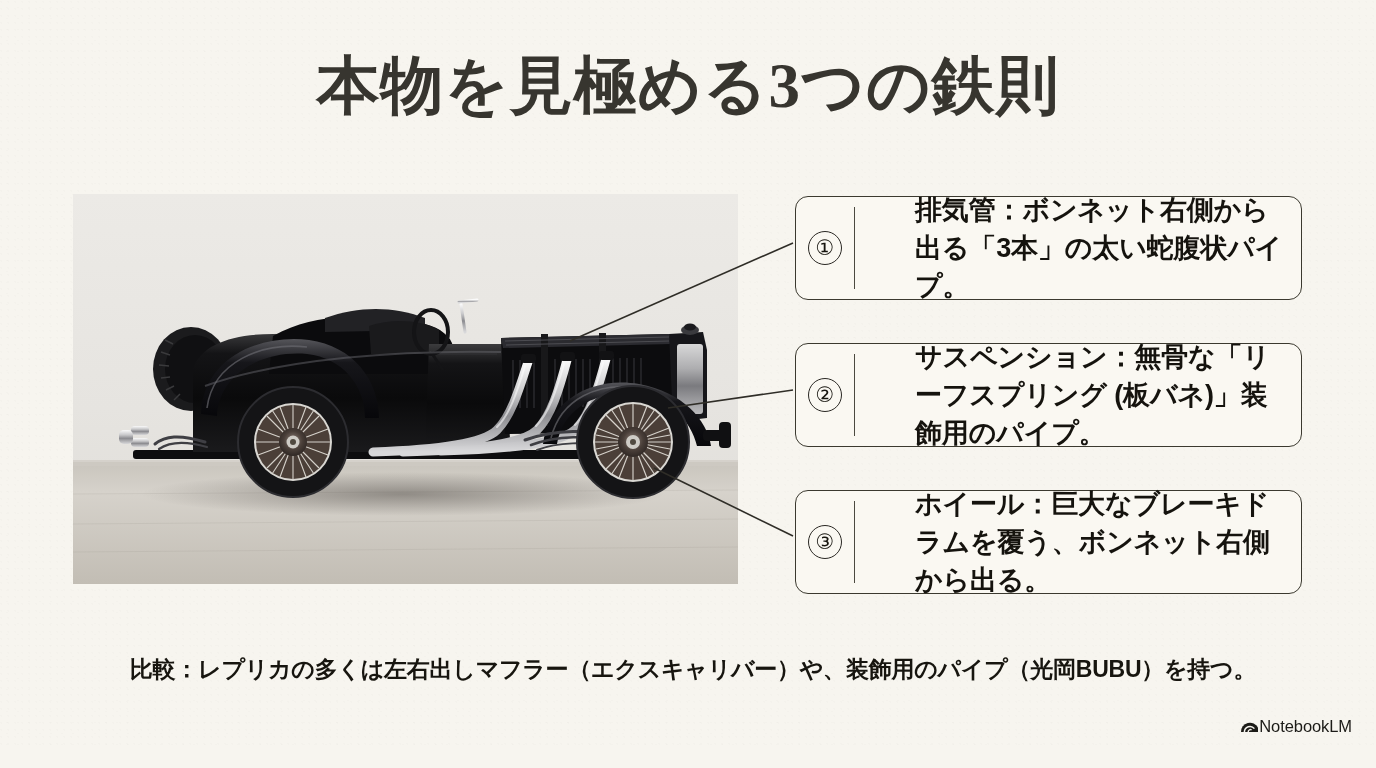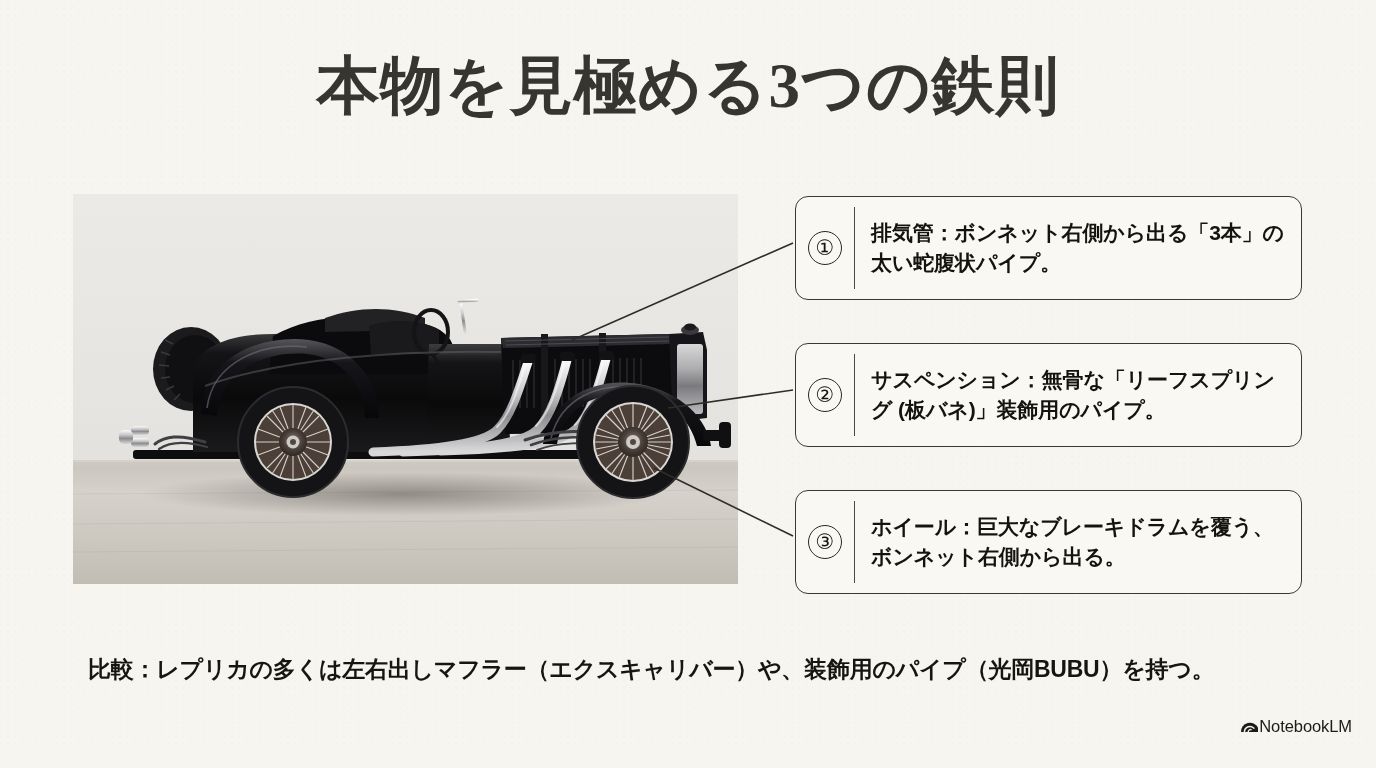--- a/index.html
+++ b/index.html
@@ -113,40 +113,42 @@
     padding-bottom: 1px;
     box-sizing: border-box;
   }
   .callout-text-cell {
     flex: 1 1 auto;
     display: flex;
     align-items: center;
     padding: 0 14px 0 16px;
   }
   .callout-text {
-    font-size: 21px;
+    font-size: 27px;
     font-weight: 700;
     line-height: 1.42;
     color: #15130e;
     letter-spacing: -0.005em;
+    margin-left: 44px;
   }
 
   
   #footer-note {
     position: absolute;
     left: 88px;
     top: 655px;
     width: 1210px;
     font-size: 23px;
     font-weight: 700;
     color: #17150f;
     letter-spacing: -0.01em;
     line-height: 1.3;
     white-space: nowrap;
     z-index: 4;
+    text-align: center;
   }
 
   
   #brand {
     position: absolute;
     right: 24px;
     bottom: 14px;
     display: flex;
     z-index: 7;
     margin-top: 48px;

